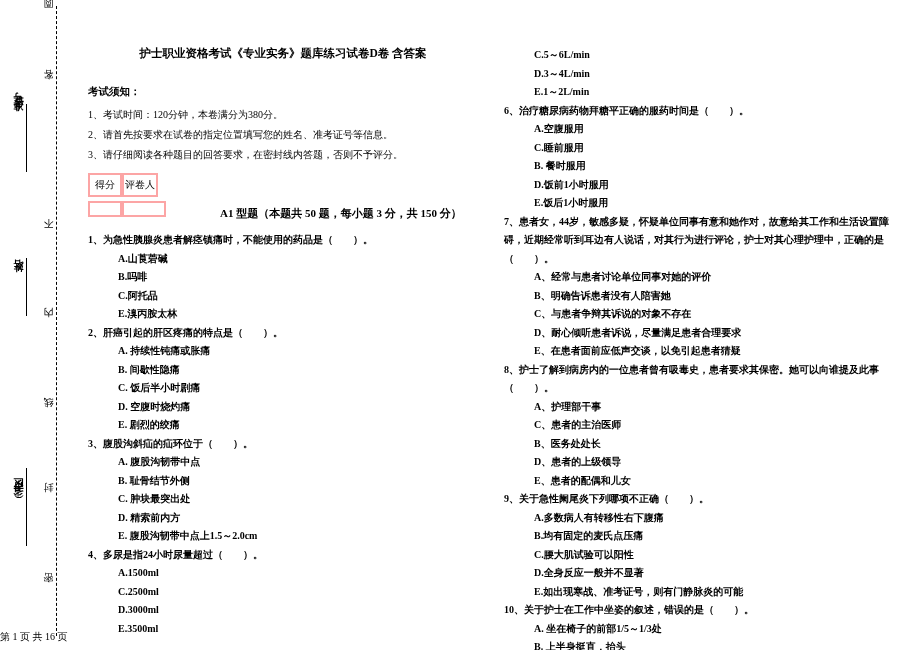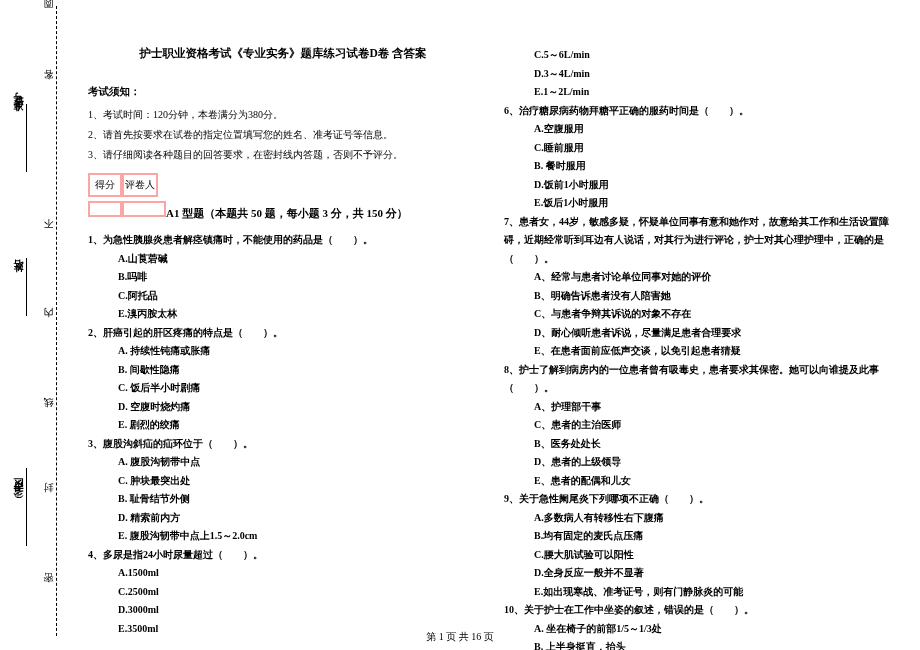--- a/index.html
+++ b/index.html
@@ -84,35 +84,36 @@
       height: 24px;
       display: flex;
       align-items: center;
       justify-content: center;
       font-size: 10px;
     }
     .score-a1 {
       font-weight: bold;
       font-size: 11px;
       text-align: left;
+      margin-left: 54px;
       line-height: 24px;
     }
     .qline {
       font-size: 10px;
       line-height: 1.85;
       font-weight: bold;
     }
     .qnum { margin-left: 0; }
     .opt { margin-left: 30px; }
     .footer {
       position: absolute;
       bottom: 6px;
       left: 0;
       width: 920px;
-      text-align: center;
+      text-align: left;
       font-size: 10px;
     }
   </style>
 </head>
 <body>
 
 <div class="binding-edge">
   <div class="vline dashed" style="top:6px;height:630px;"></div>
 
   <span class="binding-label" style="top:10px;">圆</span>
@@ -170,22 +171,22 @@
 
       <div class="qline qnum">2、肝癌引起的肝区疼痛的特点是（　　）。</div>
       <div class="qline opt">A. 持续性钝痛或胀痛</div>
       <div class="qline opt">B. 间歇性隐痛</div>
       <div class="qline opt">C. 饭后半小时剧痛</div>
       <div class="qline opt">D. 空腹时烧灼痛</div>
       <div class="qline opt">E. 剧烈的绞痛</div>
 
       <div class="qline qnum">3、腹股沟斜疝的疝环位于（　　）。</div>
       <div class="qline opt">A. 腹股沟韧带中点</div>
+      <div class="qline opt">B. 耻骨结节外侧</div>
       <div class="qline opt">C. 肿块最突出处</div>
-      <div class="qline opt">B. 耻骨结节外侧</div>
       <div class="qline opt">D. 精索前内方</div>
       <div class="qline opt">E. 腹股沟韧带中点上1.5～2.0cm</div>
 
       <div class="qline qnum">4、多尿是指24小时尿量超过（　　）。</div>
       <div class="qline opt">A.1500ml</div>
       <div class="qline opt">C.2500ml</div>
       <div class="qline opt">D.3000ml</div>
       <div class="qline opt">E.3500ml</div>
 
     </div>

